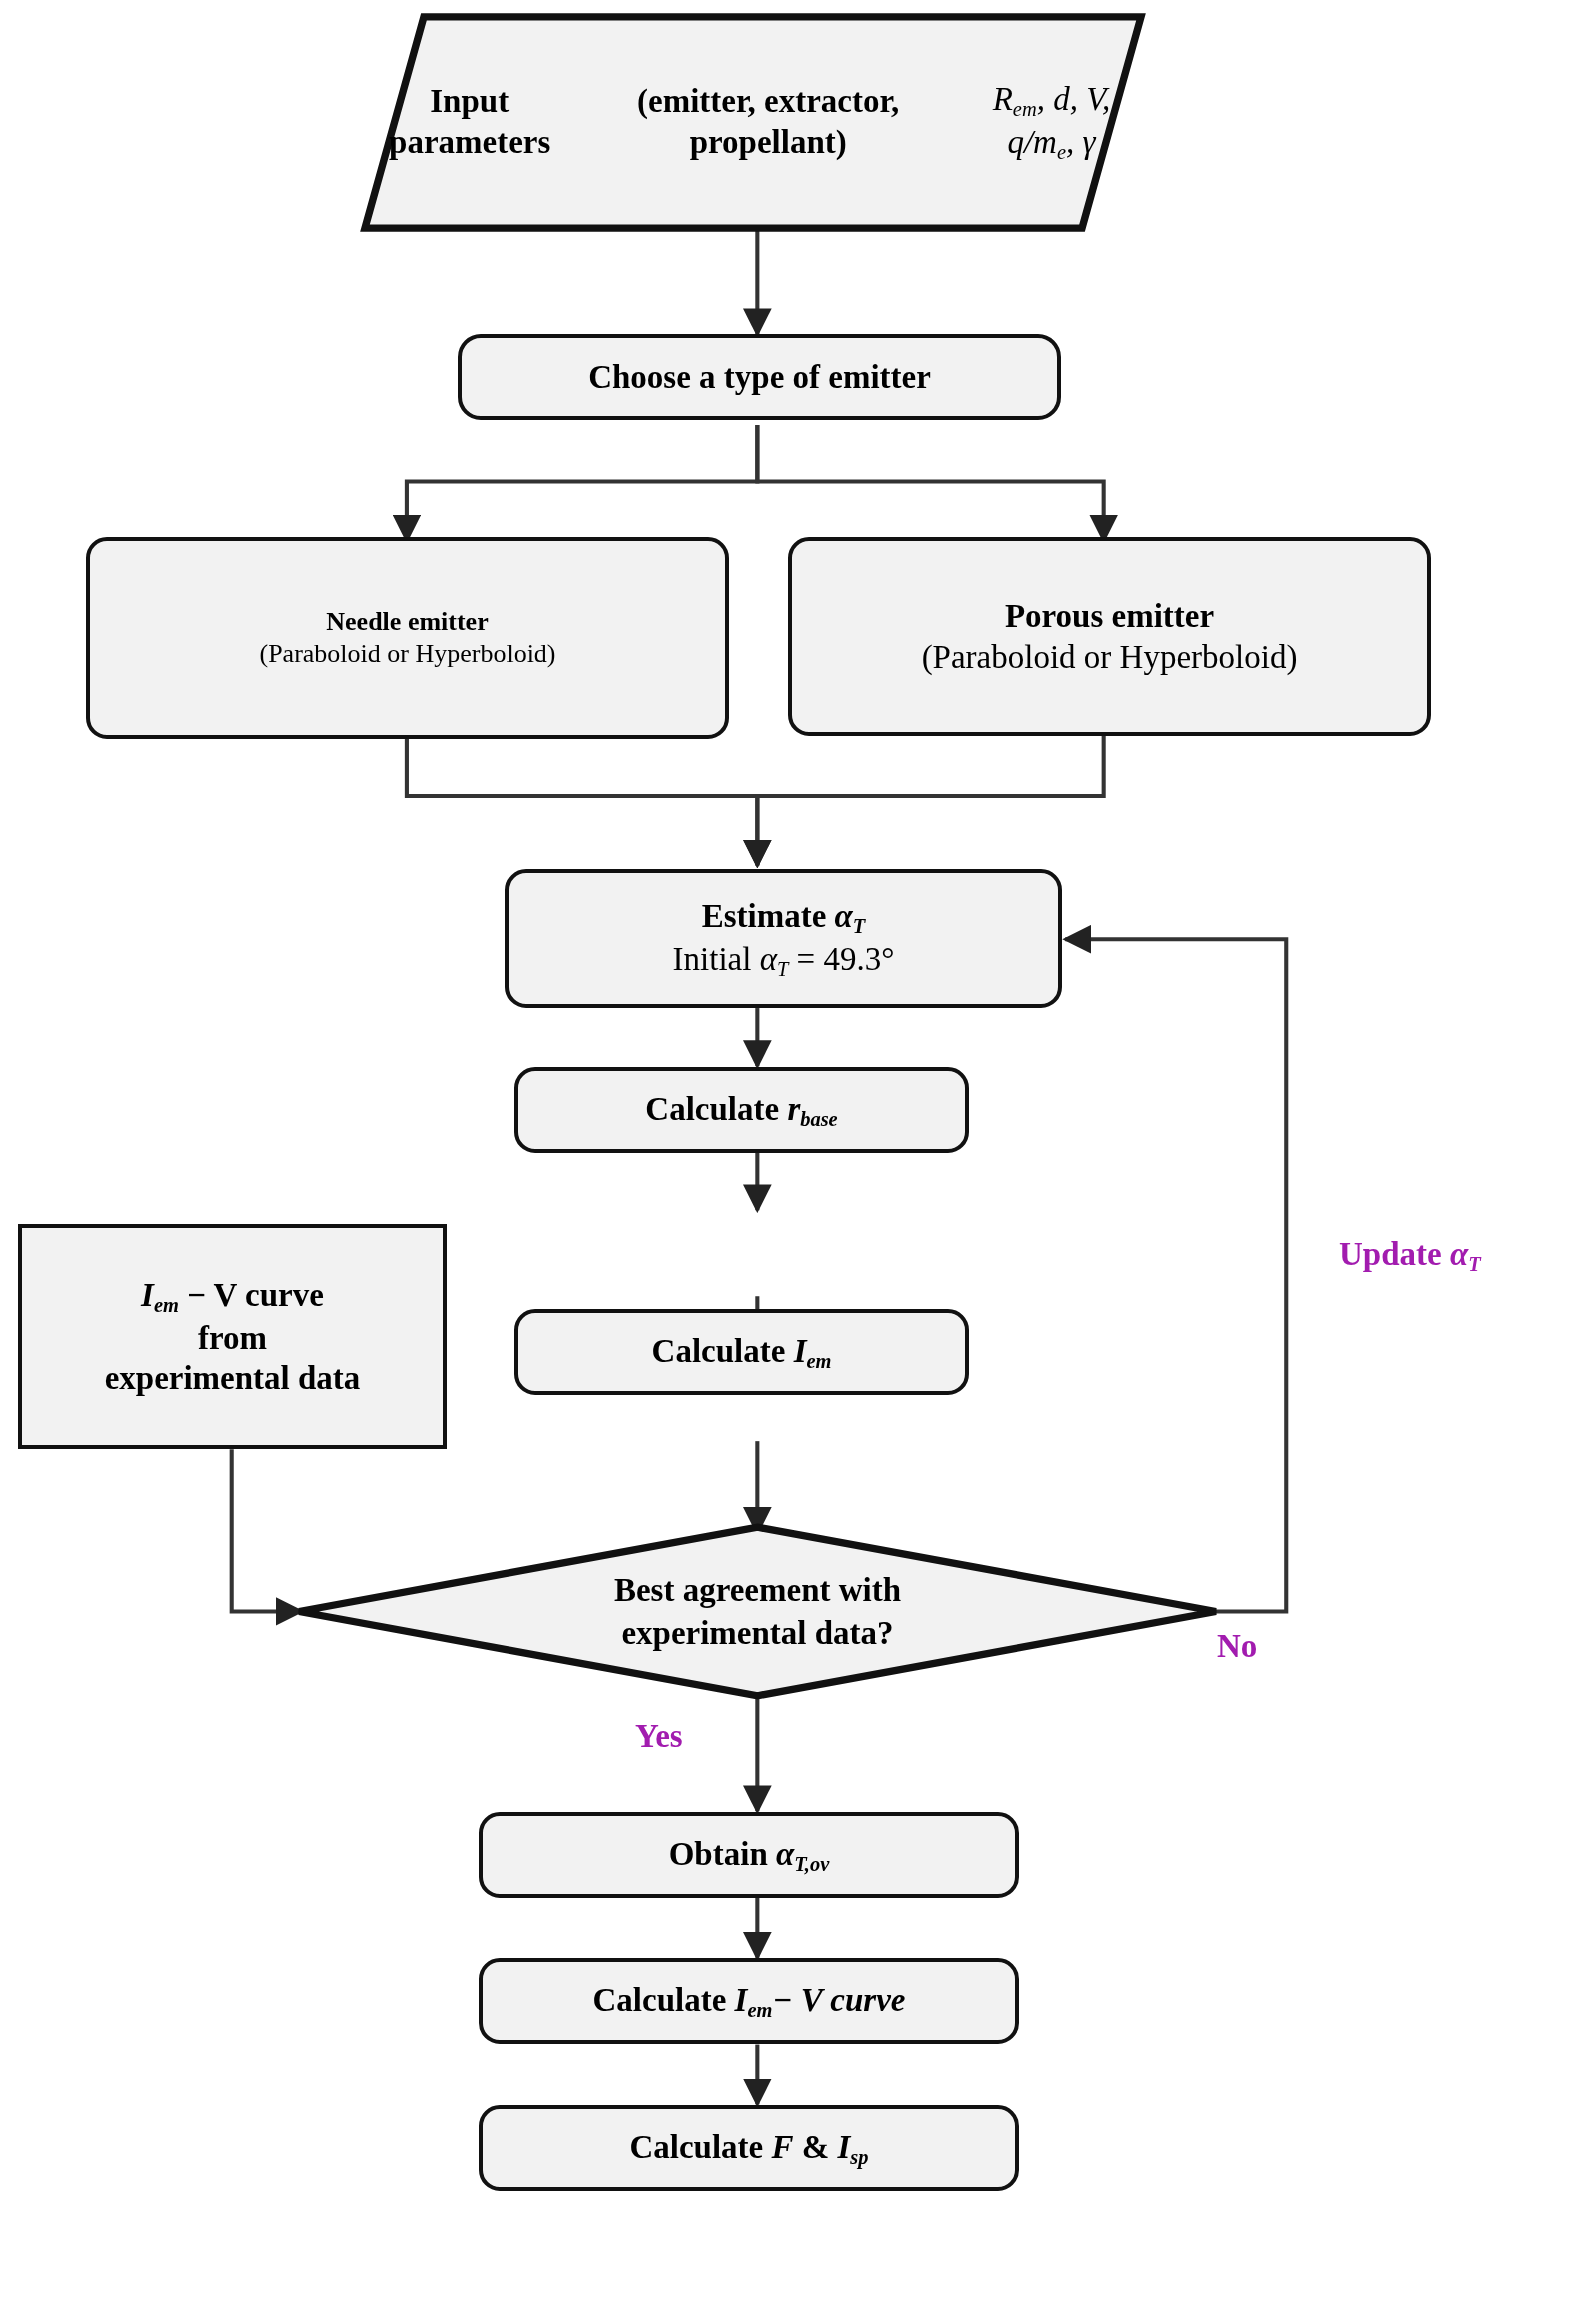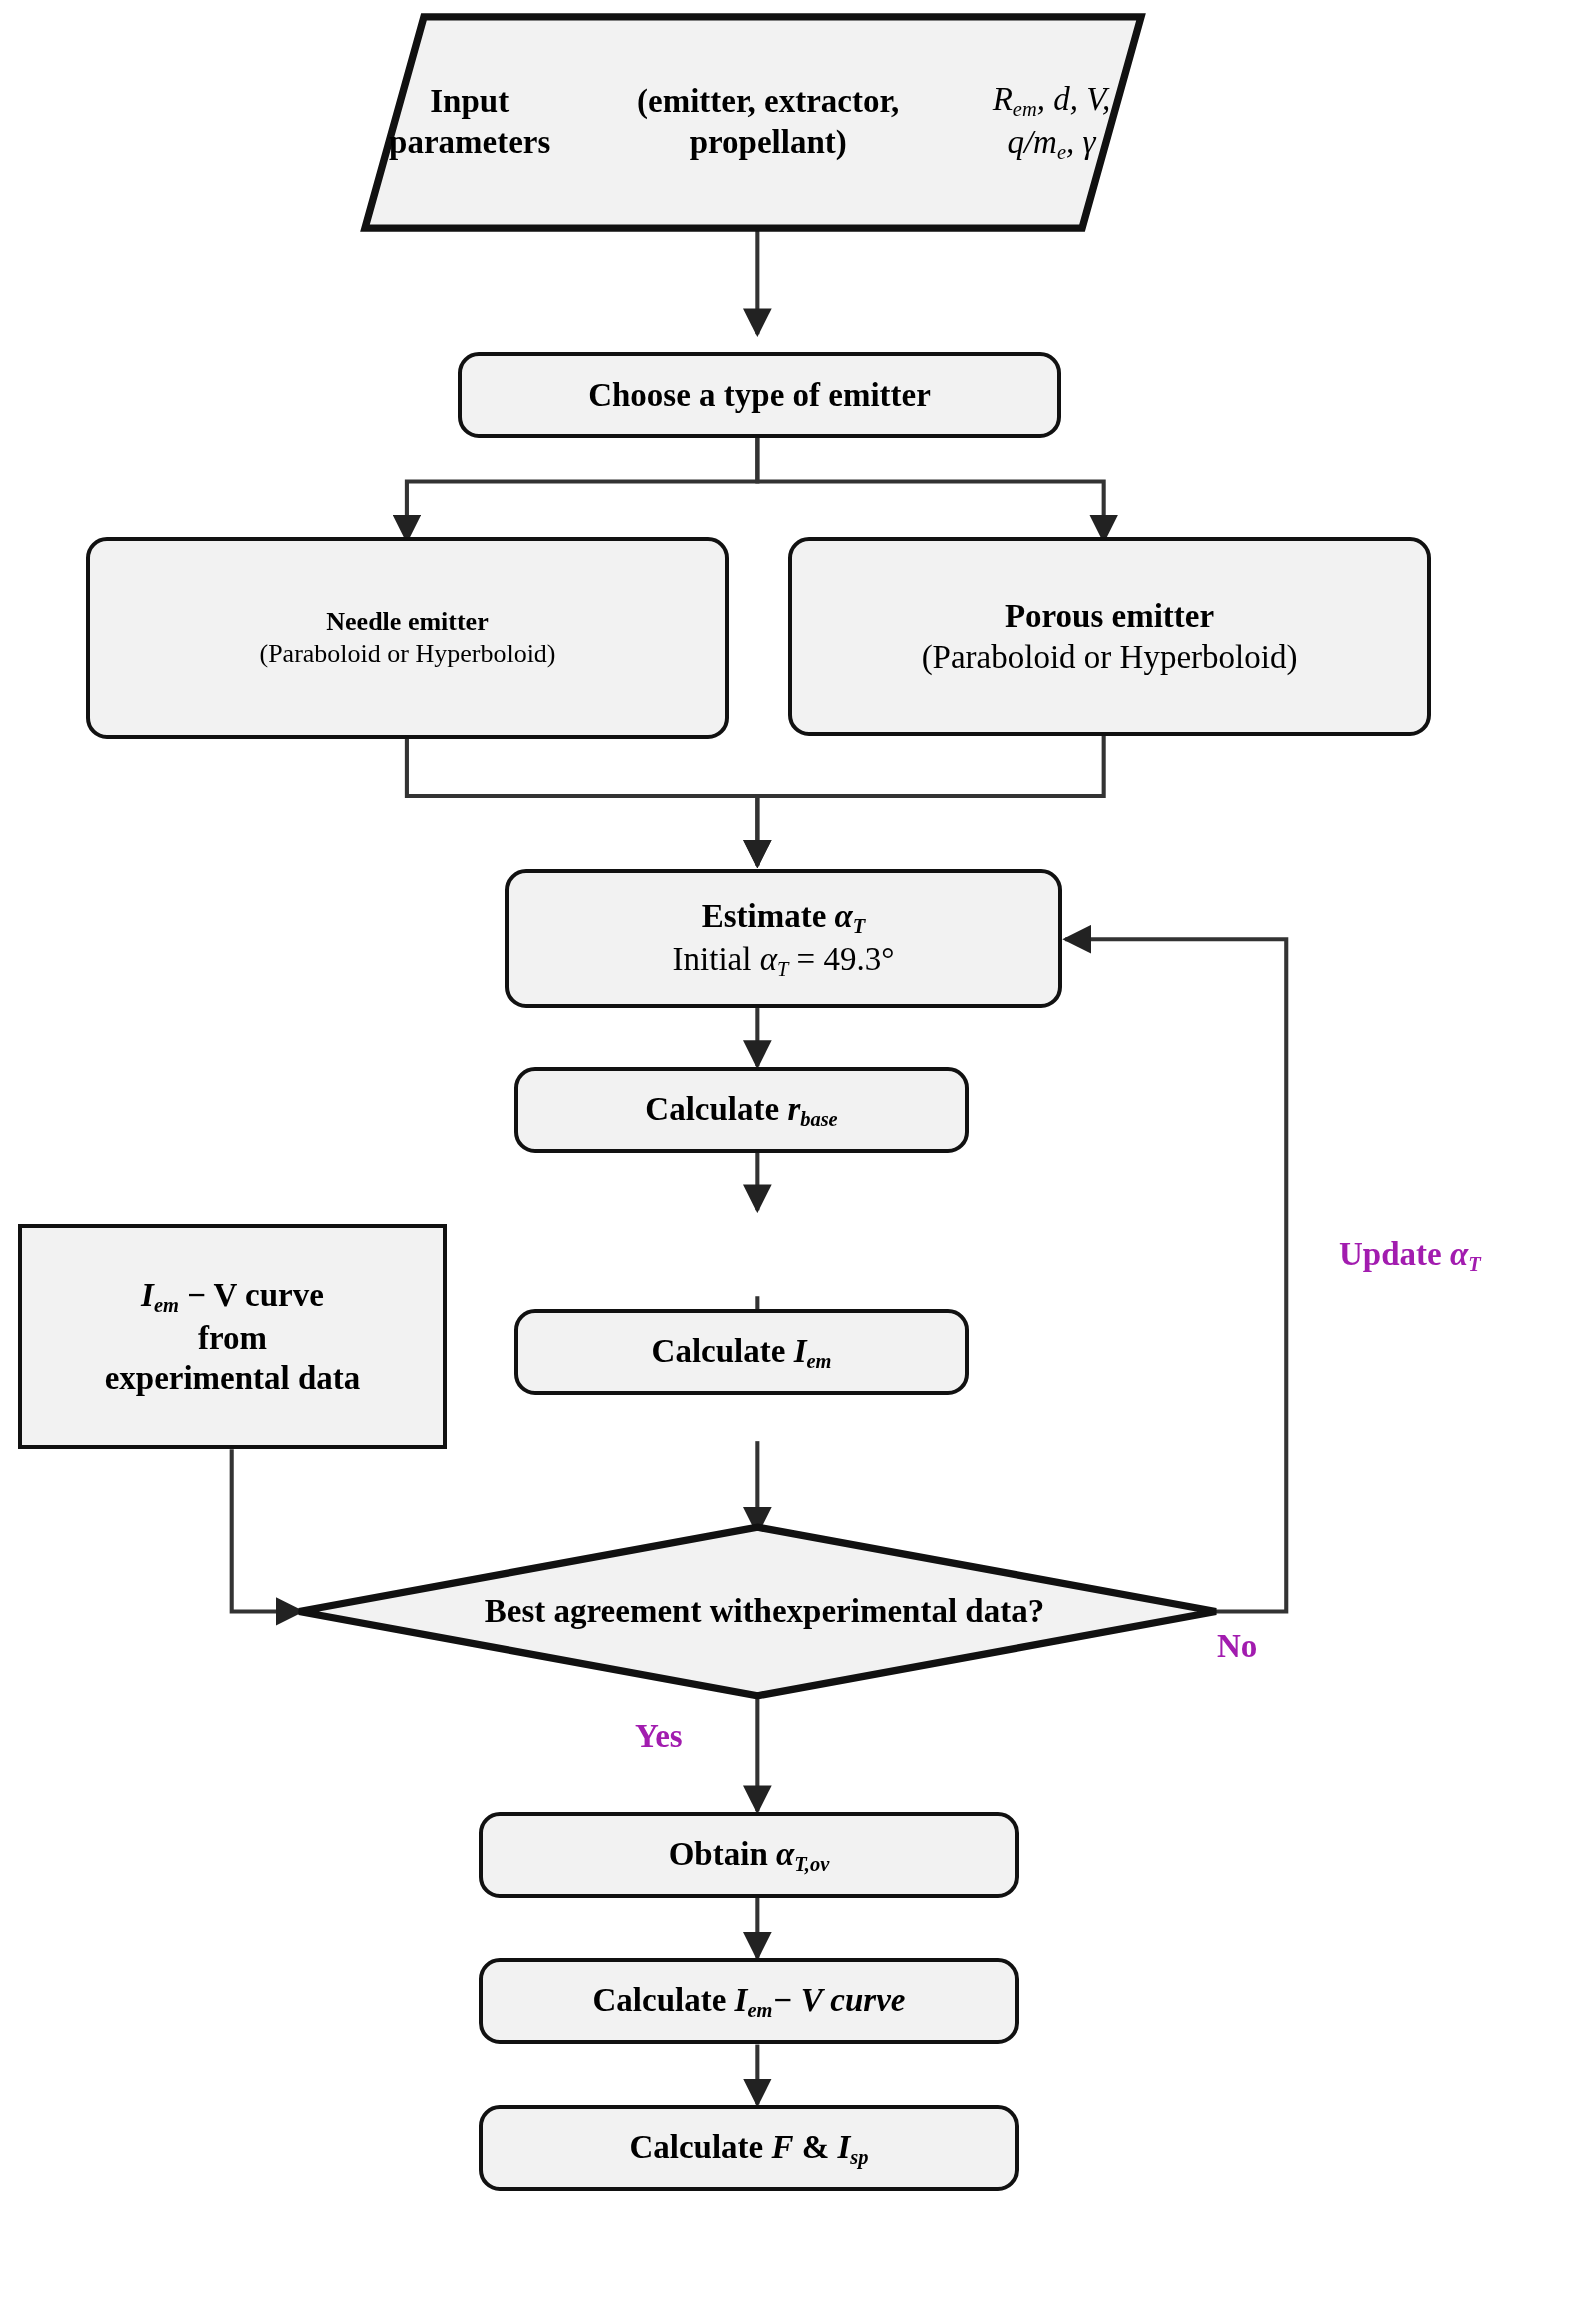--- a/index.html
+++ b/index.html
@@ -68,24 +68,25 @@
     flex-direction: row;
     align-items: center;
     justify-content: center;
     text-align: center;
     color: #000;
     line-height: 1.24;
   }
   .diamond-wrap { position: absolute; }
   .diamond-text {
     position: absolute;
-    left: 7px; top: 0;
+    left: 0; top: 0;
     width: 100%;
     height: 100%;
     display: flex;
+    flex-direction: column;
     align-items: center;
     justify-content: center;
     text-align: right;
     color: #000;
     font-weight: bold;
     line-height: 1.3;
   }
   .edge-label {
     position: absolute;
     color: #a21caf;
@@ -141,21 +142,21 @@
     </svg>
     <div class="para-text" style="font-size:33px;">
       <span class="ln b">Input parameters</span>
       <span class="ln b">(emitter, extractor, propellant)</span>
       <span class="ln it" style="font-size:33px;">
         <span>R</span><sub>em</sub><span>, d, V, q/m</span><sub>e</sub><span>, γ</span>
       </span>
     </div>
   </div>
 
-  <div class="node rounded" style="left:458px; top:352px; width:603px; height:86px; font-size:33px;">
+  <div class="node rounded" style="left:458px; top:334px; width:603px; height:86px; font-size:33px;border-radius:23px;">
     <span class="ln b">Choose a type of emitter</span>
   </div>
 
   <div class="node rounded" style="left:86px; top:537px; width:643px; height:202px; font-size:26px;">
     <span class="ln b">Needle emitter</span>
     <span class="ln n">(Paraboloid or Hyperboloid)</span>
   </div>
 
   <div class="node rounded" style="left:788px; top:537px; width:643px; height:199px; font-size:33px;">
     <span class="ln b">Porous emitter</span>

